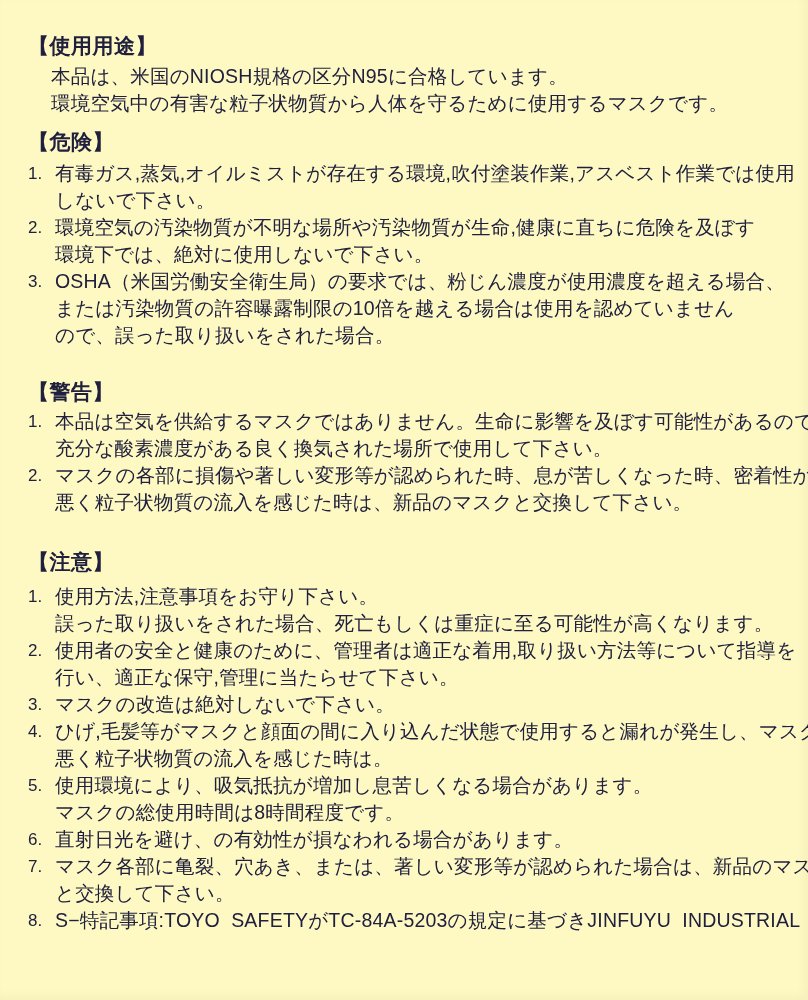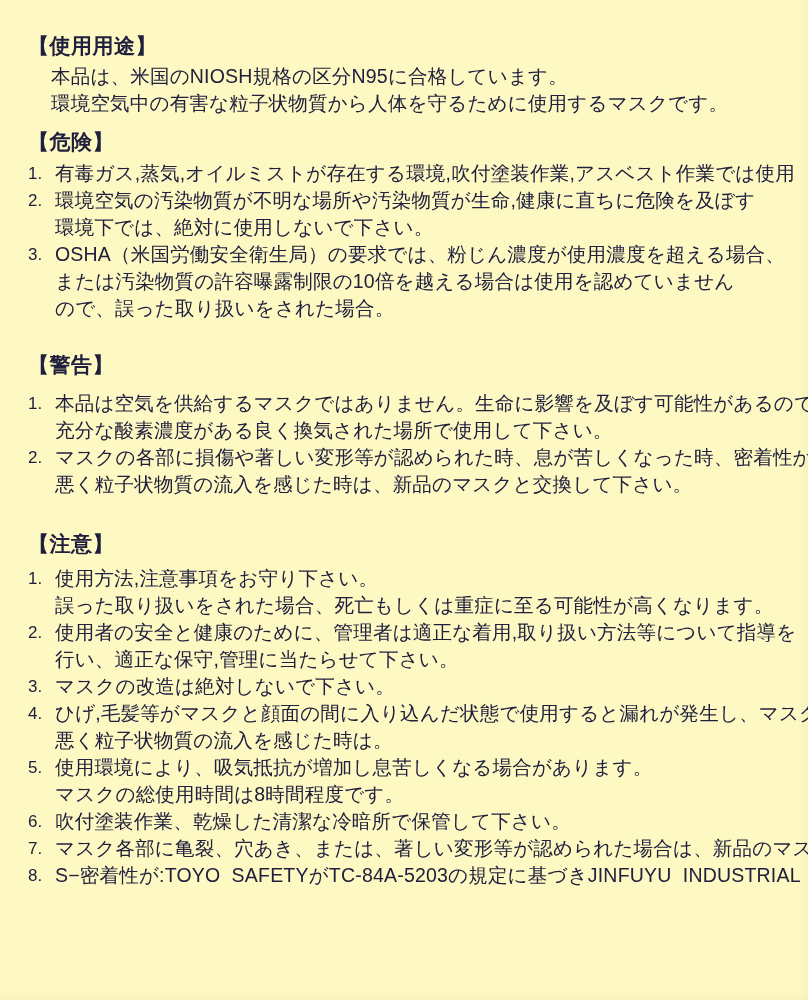--- a/index.html
+++ b/index.html
@@ -26,21 +26,21 @@
     line-height: 26px;
     font-weight: 600;
     letter-spacing: 0.5px;
     white-space: pre;
   }
   
   .sec-usage   .section-heading { margin-bottom: 4px; }
   .sec-danger  { margin-top: 12px; }
   .sec-danger  .section-heading { margin-bottom: 5px; }
   .sec-warning { margin-top: 30px; }
-  .sec-warning .section-heading { margin-bottom: 12px; }
+  .sec-warning .section-heading { margin-bottom: 3px; }
   .sec-caution { margin-top: 33px; }
   .sec-caution .section-heading { margin-bottom: 8px; margin-top: 8px; }
 
   .para-block { margin-left: 23px; }
 
   .line {
     font-size: 19.5px;
     line-height: 27px;
     font-weight: 500;
     letter-spacing: 0.2px;
@@ -76,20 +76,21 @@
     </div>
   </section>
 
   <section class="section sec-danger">
     <h2 class="section-heading">【危険】</h2>
     <ol class="item-list">
       <li class="item">
         <span class="item-num">1.</span>
         <span class="item-lines">
           <div class="line">有毒ガス,蒸気,オイルミストが存在する環境,吹付塗装作業,アスベスト作業では使用</div>
+          <div class="line">しないで下さい。</div>
         </span>
       </li>
       <li class="item">
         <span class="item-num">2.</span>
         <span class="item-lines">
           <div class="line">環境空気の汚染物質が不明な場所や汚染物質が生命,健康に直ちに危険を及ぼす</div>
           <div class="line">環境下では、絶対に使用しないで下さい。</div>
         </span>
       </li>
       <li class="item">
@@ -156,31 +157,32 @@
       <li class="item">
         <span class="item-num">5.</span>
         <span class="item-lines">
           <div class="line">使用環境により、吸気抵抗が増加し息苦しくなる場合があります。</div>
           <div class="line">マスクの総使用時間は8時間程度です。</div>
         </span>
       </li>
       <li class="item">
         <span class="item-num">6.</span>
         <span class="item-lines">
-          <div class="line">吹付塗装作業、乾燥した清潔な冷暗所で保管して下さい。</div>
+          <div class="line">直射日光を避け、の有効性が損なわれる場合があります。</div>
         </span>
       </li>
       <li class="item">
         <span class="item-num">7.</span>
         <span class="item-lines">
           <div class="line">マスク各部に亀裂、穴あき、または、著しい変形等が認められた場合は、新品のマスク</div>
+          <div class="line">と交換して下さい。</div>
         </span>
       </li>
       <li class="item">
         <span class="item-num">8.</span>
         <span class="item-lines">
-          <div class="line">S−密着性が:TOYO  SAFETYがTC-84A-5203の規定に基づきJINFUYU  INDUSTRIAL</div>
+          <div class="line">S−特記事項:TOYO  SAFETYがTC-84A-5203の規定に基づきJINFUYU  INDUSTRIAL</div>
         </span>
       </li>
     </ol>
   </section>
 
 </div>
 
 </body></html>

